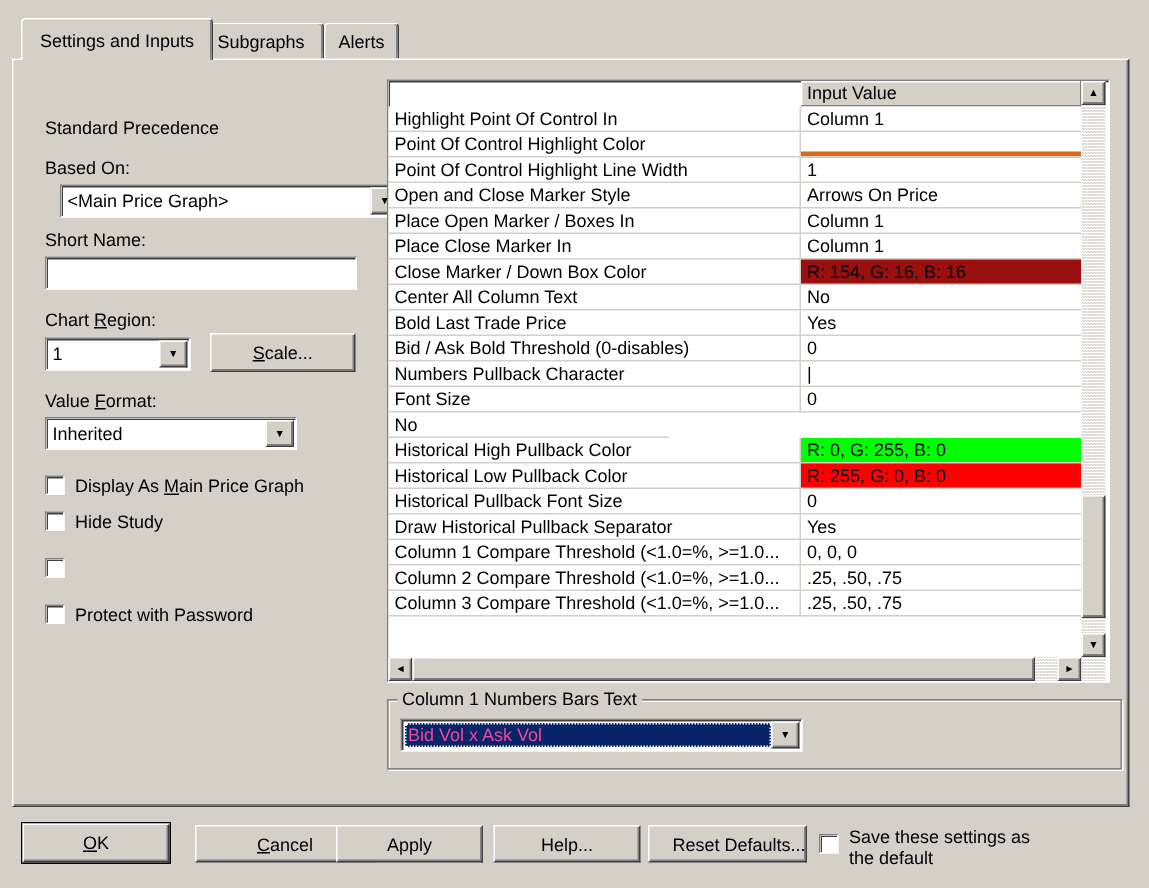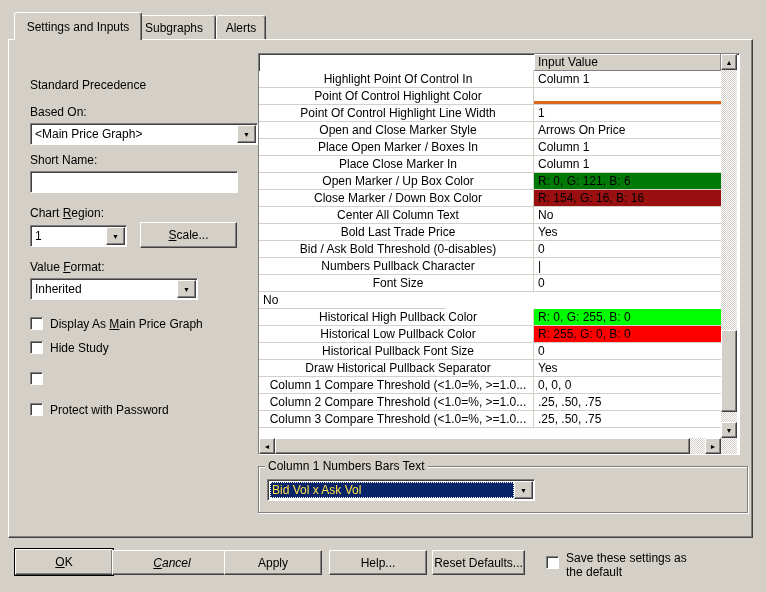--- a/index.html
+++ b/index.html
@@ -39,35 +39,35 @@
     border:1px solid; border-color:#808080 #ffffff #ffffff #808080;
     box-shadow: inset 1px 1px 0 #404040; }
   .combo-text { position:absolute; left:4px; top:3px; right:20px; white-space:nowrap; overflow:hidden; }
   .combo-btn { position:absolute; right:1px; top:1px; bottom:1px; width:17px;
     background:#d4d0c8; border:1px solid; border-color:#ffffff #404040 #404040 #ffffff;
     box-shadow: inset -1px -1px 0 #808080;
     display:flex; align-items:center; justify-content:center; }
   .arrow-glyph { font-size:7px; line-height:1; color:#000; }
   .combo-sel {
     position:absolute; left:2px; top:2px; right:20px; bottom:2px;
-    background:#0a246a; color:#fde047; padding:1px 0 0 2px;
+    background:#0a246a; color:#ec4899; padding:1px 0 0 2px;
     outline:1px dotted #ffffff; outline-offset:-1px;
     white-space:nowrap; overflow:hidden; box-sizing:border-box;
   }
   
   .tablebox { position:absolute; box-sizing:border-box; background:#ffffff;
     border:1px solid; border-color:#808080 #ffffff #ffffff #808080;
     box-shadow: inset 1px 1px 0 #404040; }
   .hcell { position:absolute; top:0; height:17px; box-sizing:border-box; background:#d4d0c8;
     border-bottom:1px solid #808080; border-right:1px solid #808080;
     box-shadow: inset 1px 1px 0 #ffffff; padding:1px 0 0 4px; white-space:nowrap; overflow:hidden; }
   .tbody { position:absolute; left:0; top:17px; width:462px; height:367px; background:#fff; overflow:hidden; }
   .trow { display:flex; height:17px; box-sizing:border-box; }
   .tcell { box-sizing:border-box; padding:1px 0 0 4px; white-space:nowrap; overflow:hidden; border-bottom:1px solid #d4d0c8; }
-  .name-cell { width:275px; border-right:1px solid #d4d0c8;text-align:center; }
+  .name-cell { width:275px; border-right:1px solid #d4d0c8; }
   .value-cell { width:187px; }
   .dither {
     background:#ffffff;
     background-image: conic-gradient(#d4d0c8 0 25%, #ffffff 0 50%, #d4d0c8 0 75%, #ffffff 0);
     background-size:2px 2px;
   }
   .sb-btn { position:absolute; box-sizing:border-box; background:#d4d0c8;
     border:1px solid; border-color:#ffffff #404040 #404040 #ffffff;
     box-shadow: inset -1px -1px 0 #808080;
     display:flex; align-items:center; justify-content:center; }
@@ -93,21 +93,21 @@
   </div>
   <div class="tab" style="left:216px; top:15px; width:50px; height:24px;">
     <span>Alerts</span>
   </div>
 
   <div class="page" style="left:8px; top:39px; width:745px; height:499px;"></div>
 
   <div class="label" style="left:30px; top:78px;">Standard Precedence</div>
 
   <div class="label" style="left:30px; top:105px;">Based On:</div>
-  <div class="combo" style="left:30px; top:123px; width:228px; height:22px;padding-left:37px;">
+  <div class="combo" style="left:40px; top:123px; width:228px; height:22px;padding-left:37px;">
     <span class="combo-text">&lt;Main Price Graph&gt;</span>
     <span class="combo-btn">
       <span class="arrow-glyph">▼</span>
     </span>
   </div>
 
   <div class="label" style="left:30px; top:153px;">Short Name:</div>
   <div class="combo" style="left:30px; top:171px; width:208px; height:22px;">
     <span class="combo-text"></span>
   </div>
@@ -164,24 +164,20 @@
             <div class="tcell name-cell">Open and Close Marker Style</div>
             <div class="tcell value-cell">Arrows On Price</div>
           </div>
           <div class="trow">
             <div class="tcell name-cell">Place Open Marker / Boxes In</div>
             <div class="tcell value-cell">Column 1</div>
           </div>
           <div class="trow">
             <div class="tcell name-cell">Place Close Marker In</div>
             <div class="tcell value-cell">Column 1</div>
-          </div>
-          <div class="trow">
-            <div class="tcell name-cell">Open Marker / Up Box Color</div>
-            <div class="tcell value-cell" style="background: rgb(0, 121, 6);">R: 0, G: 121, B: 6</div>
           </div>
           <div class="trow">
             <div class="tcell name-cell">Close Marker / Down Box Color</div>
             <div class="tcell value-cell" style="background: rgb(154, 16, 16);">R: 154, G: 16, B: 16</div>
           </div>
           <div class="trow">
             <div class="tcell name-cell">Center All Column Text</div>
             <div class="tcell value-cell">No</div>
           </div>
           <div class="trow">
@@ -260,29 +256,29 @@
       <span class="combo-sel">Bid Vol x Ask Vol</span>
       <span class="combo-btn">
         <span class="arrow-glyph">▼</span>
       </span>
     </div>
   </div>
 
   <div class="raised btn abs default-btn" style="left:15px; top:549px; width:98px; height:26px;">
     <span><u>O</u>K</span>
   </div>
-  <div class="raised btn abs" style="left:112px; top:550px; width:120px; height:25px;font-style:italic;">
+  <div class="raised btn abs" style="left:130px; top:550px; width:120px; height:25px;">
     <span><u>C</u>ancel</span>
   </div>
   <div class="raised btn abs" style="left:224px; top:550px; width:98px; height:25px;">
     <span>Apply</span>
   </div>
   <div class="raised btn abs" style="left:329px; top:550px; width:98px; height:25px;">
     <span>Help...</span>
   </div>
-  <div class="raised btn abs" style="left:432px; top:550px; width:93px; height:25px;">
+  <div class="raised btn abs" style="left:432px; top:550px; width:106px; height:25px;justify-content:flex-end;">
     <span>Reset Defaults...</span>
   </div>
 
   <span class="checkbox" style="left:546px; top:556px;"></span>
   <div class="wraplabel" style="left:566px; top:551px; width:125px;">Save these settings as the default</div>
 
 </div>
 
 </body></html>

